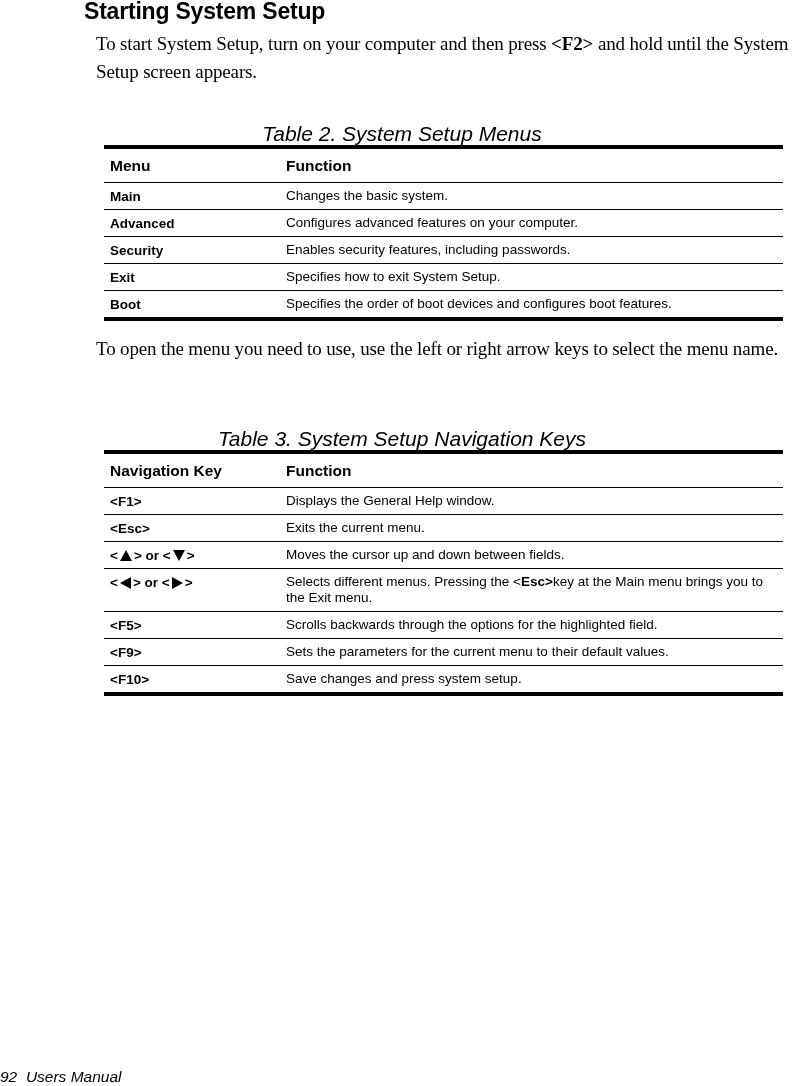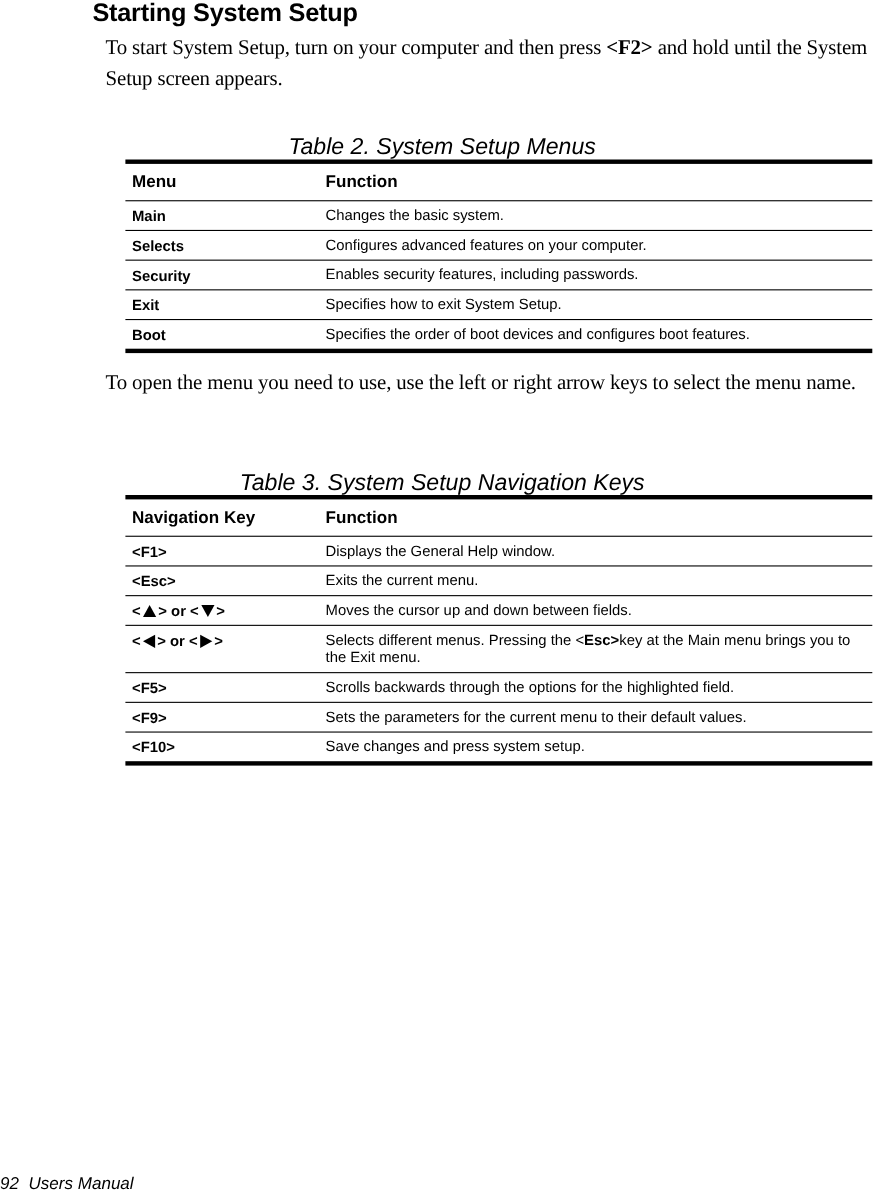--- a/index.html
+++ b/index.html
@@ -14,21 +14,21 @@
     font-family: "Liberation Serif", serif; font-size: 19px; line-height: 28px;
     margin: 0; letter-spacing: -0.15px;
   }
   .para b { font-weight: bold; }
   .caption {
     position: absolute; left: 0; width: 804px; text-align: center;
     font-family: "Liberation Sans", sans-serif; font-style: italic; font-size: 21px;
     margin: 0;
   }
   table.doc {
-    position: absolute; left: 114px; width: 679px;
+    position: absolute; left: 104px; width: 679px;
     border-collapse: collapse;
     font-family: "Liberation Sans", sans-serif;
     border-top: 4px solid #000; border-bottom: 4px solid #000;
   }
   table.doc th {
     text-align: left; font-weight: bold; font-size: 15.5px;
     height: 33px; padding: 0 0 0 6px; border-bottom: 1.5px solid #000;
     vertical-align: middle;
   }
   table.doc td {
@@ -65,21 +65,21 @@
       <th style="width:170px;">Menu</th>
       <th>Function</th>
     </tr>
   </thead>
   <tbody>
     <tr>
       <td class="key">Main</td>
       <td class="desc">Changes the basic system.</td>
     </tr>
     <tr>
-      <td class="key">Selects</td>
+      <td class="key">Advanced</td>
       <td class="desc">Configures advanced features on your computer.</td>
     </tr>
     <tr>
       <td class="key">Security</td>
       <td class="desc">Enables security features, including passwords.</td>
     </tr>
     <tr>
       <td class="key">Exit</td>
       <td class="desc">Specifies how to exit System Setup.</td>
     </tr>

